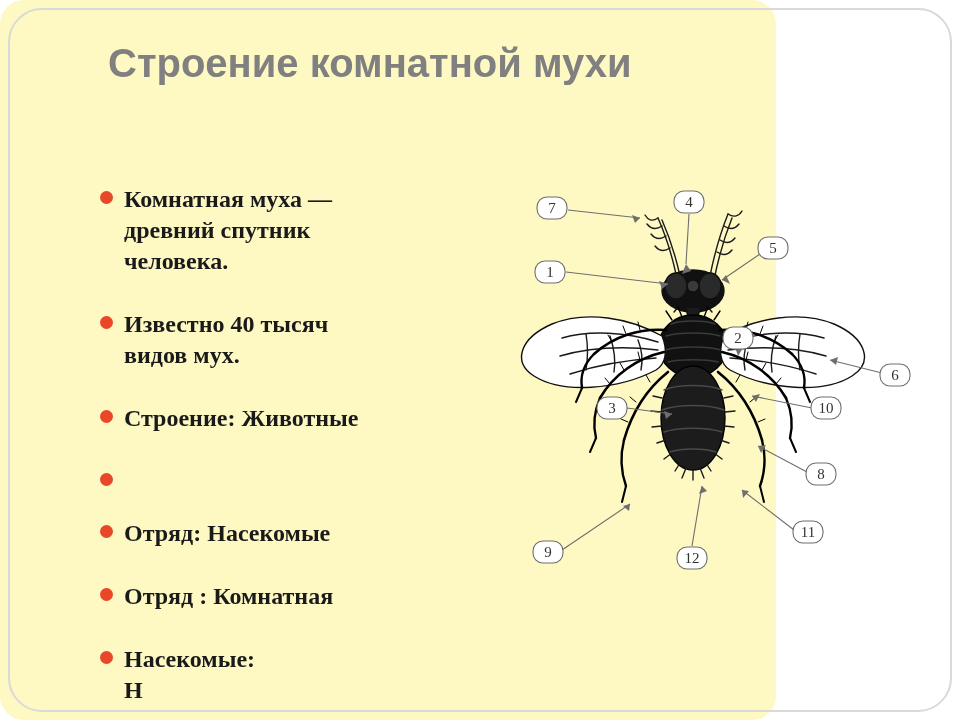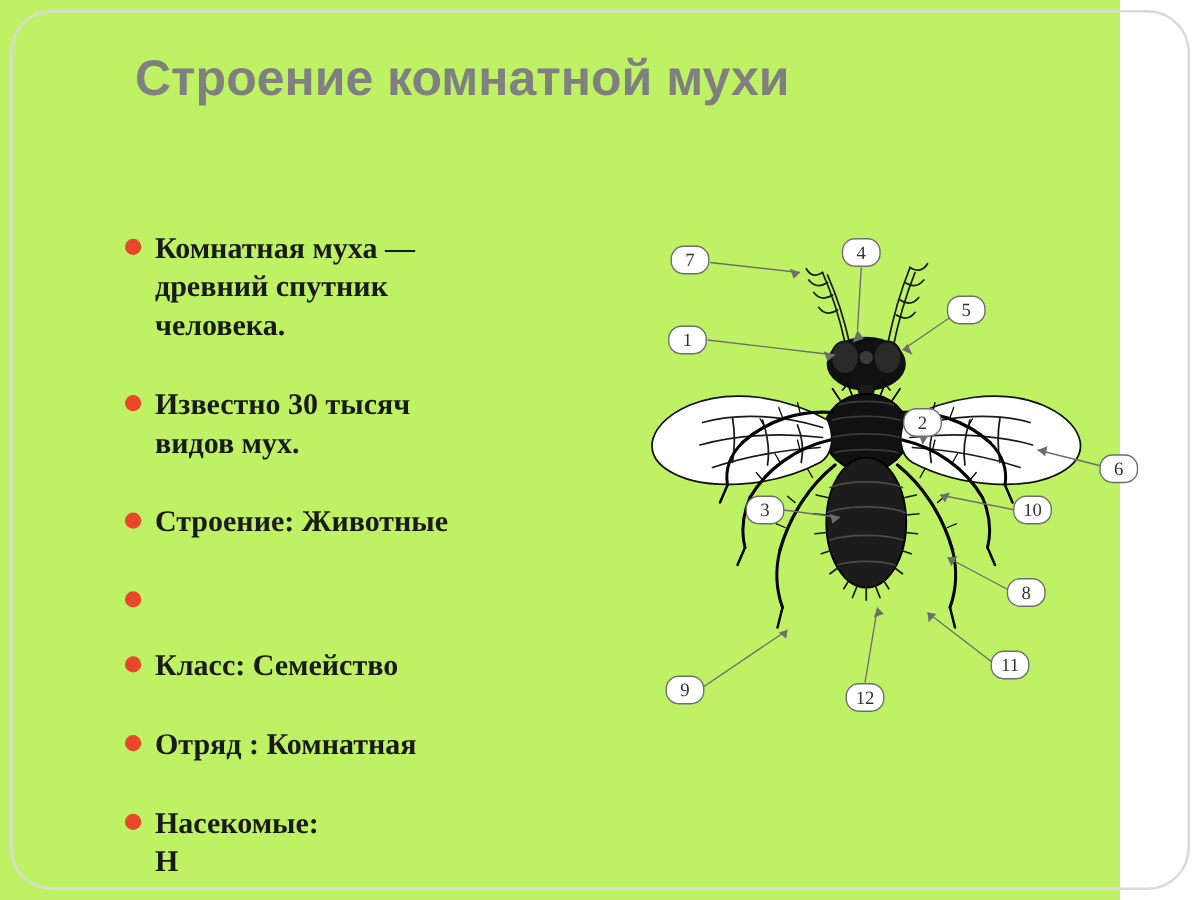--- a/index.html
+++ b/index.html
@@ -9,24 +9,25 @@
   }
   body {
     width: 960px;
     height: 720px;
     overflow: hidden;
     font-family: "Liberation Serif", serif;
   }
 
   #slide {
     position: relative;
-    width: 896px;
+    width: 776px;
     height: 720px;
-    background: #bef264;
+    background: #fef9c3;
     box-sizing: border-box;
+    border-radius: 24px;
   }
 
   
   #frame {
     position: absolute;
     left: 8px;
     top: 8px;
     width: 944px;
     height: 704px;
     border: 2px solid #d9d9d9;
@@ -109,33 +110,33 @@
 
   <div id="bullets">
     <div class="bullet-row">
       <span class="bullet-dot"></span>
       <span class="bullet-text">Комнатная муха —
 древний спутник
 человека.</span>
     </div>
     <div class="bullet-row">
       <span class="bullet-dot"></span>
-      <span class="bullet-text">Известно 30 тысяч
+      <span class="bullet-text">Известно 40 тысяч
 видов мух.</span>
     </div>
     <div class="bullet-row">
       <span class="bullet-dot"></span>
       <span class="bullet-text">Строение: Животные</span>
     </div>
     <div class="bullet-row">
       <span class="bullet-dot"></span>
     </div>
     <div class="bullet-row">
       <span class="bullet-dot"></span>
-      <span class="bullet-text">Класс: Семейство</span>
+      <span class="bullet-text">Отряд: Насекомые</span>
     </div>
     <div class="bullet-row">
       <span class="bullet-dot"></span>
       <span class="bullet-text">Отряд : Комнатная</span>
     </div>
     <div class="bullet-row">
       <span class="bullet-dot"></span>
       <span class="bullet-text">Насекомые:
 Н</span>
     </div>

